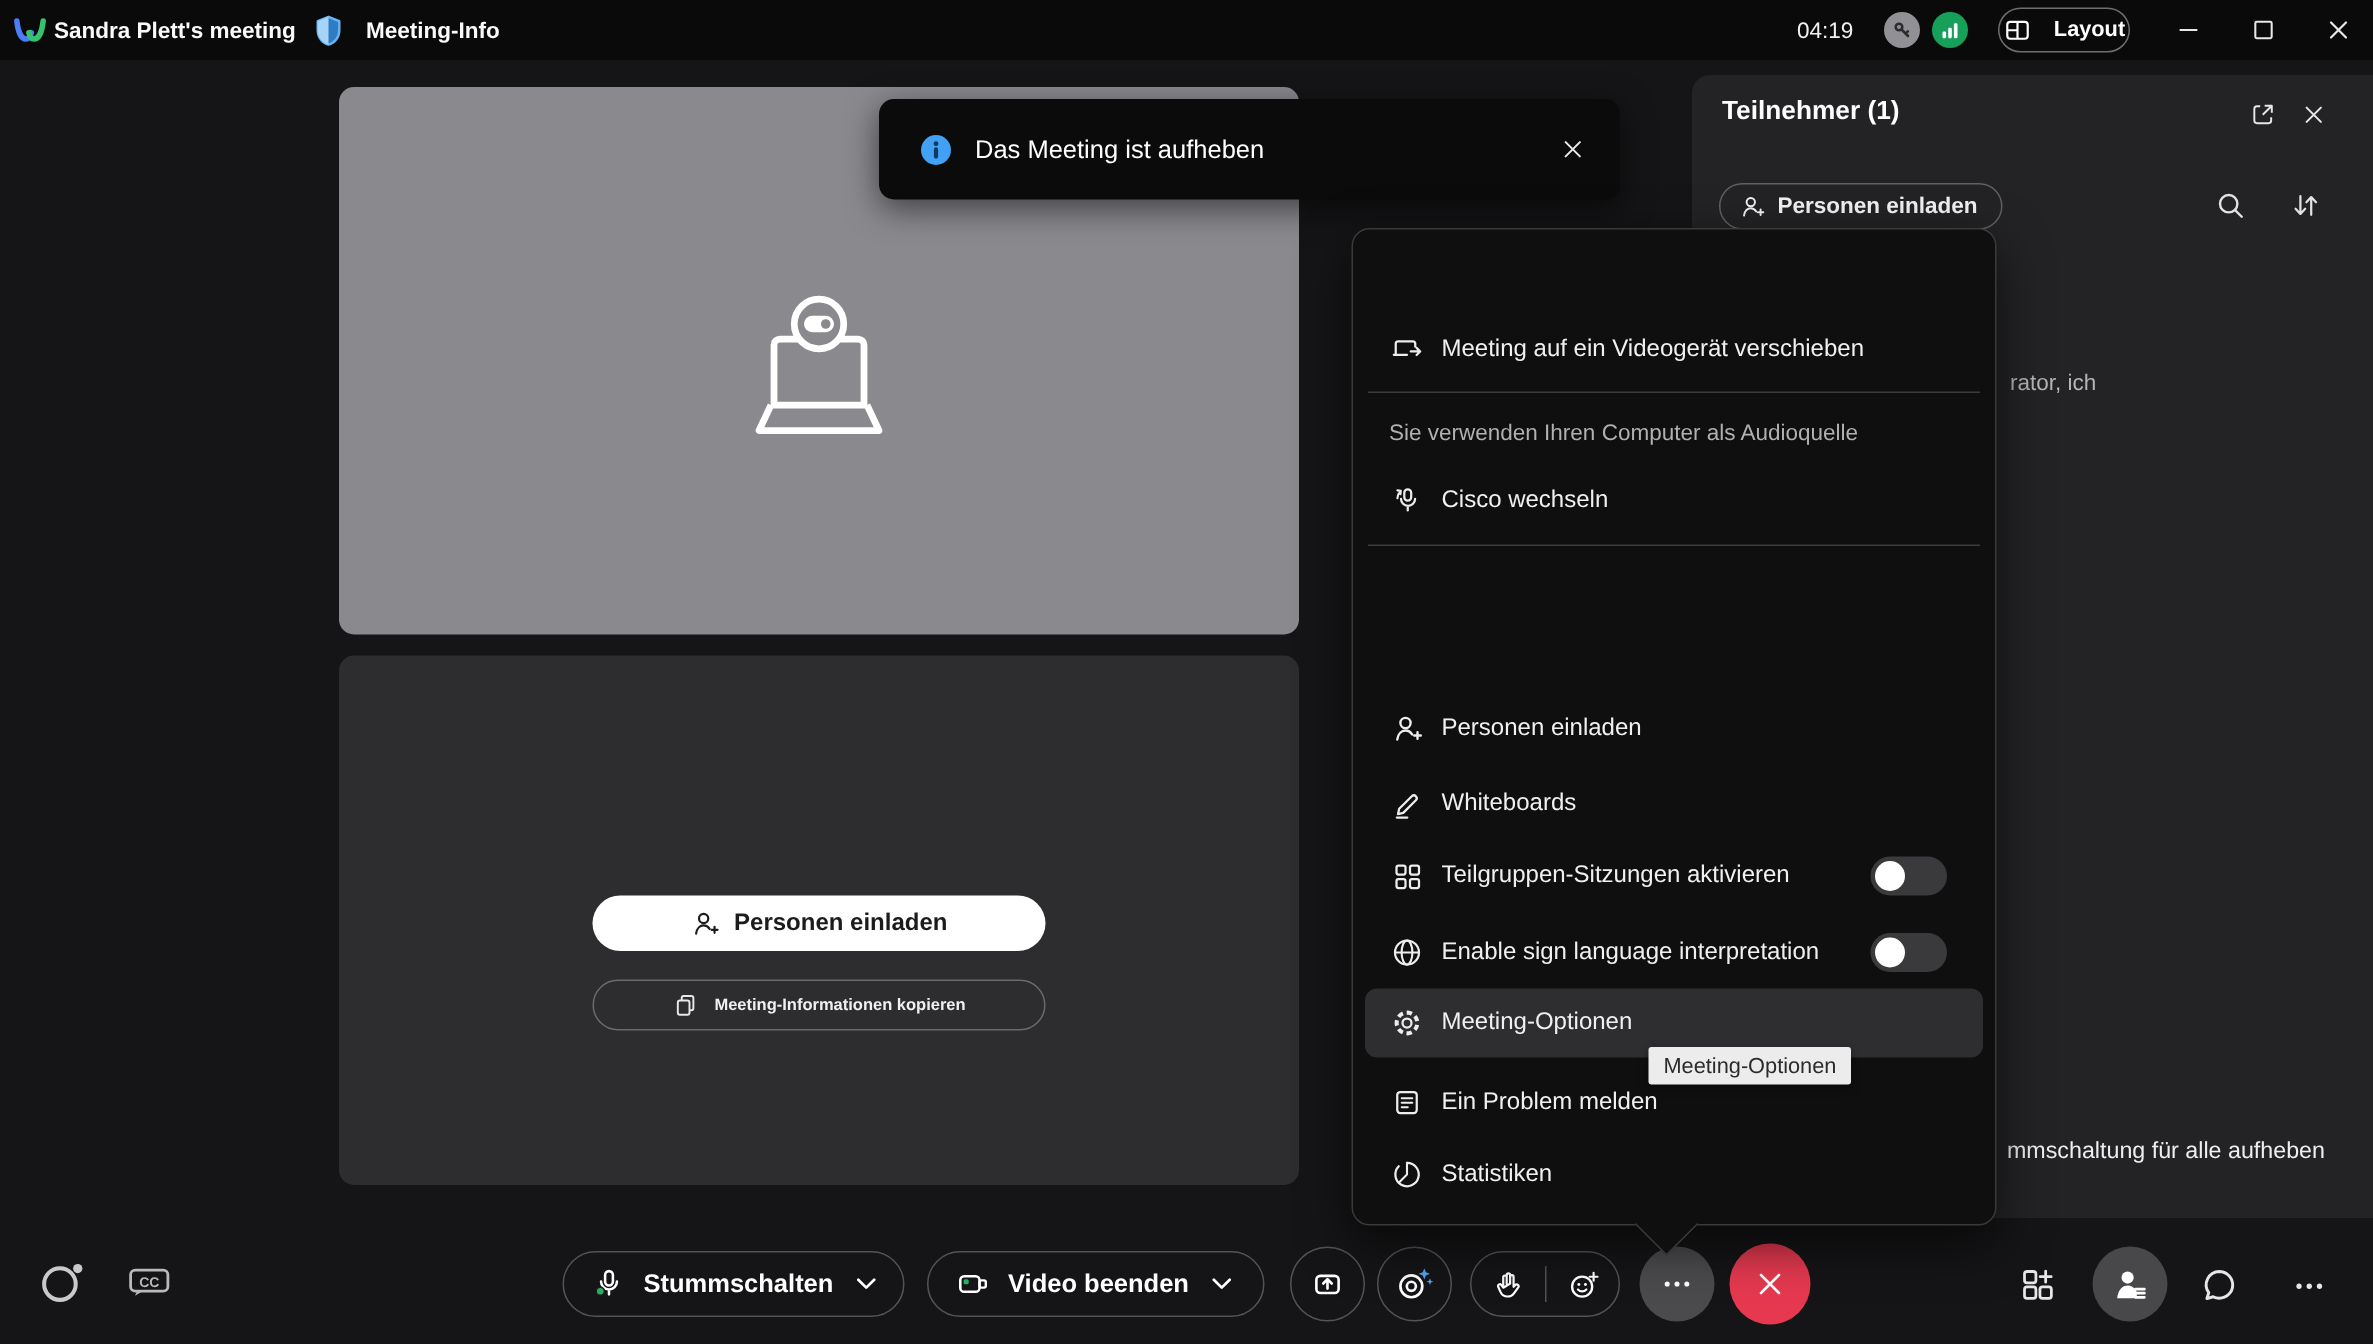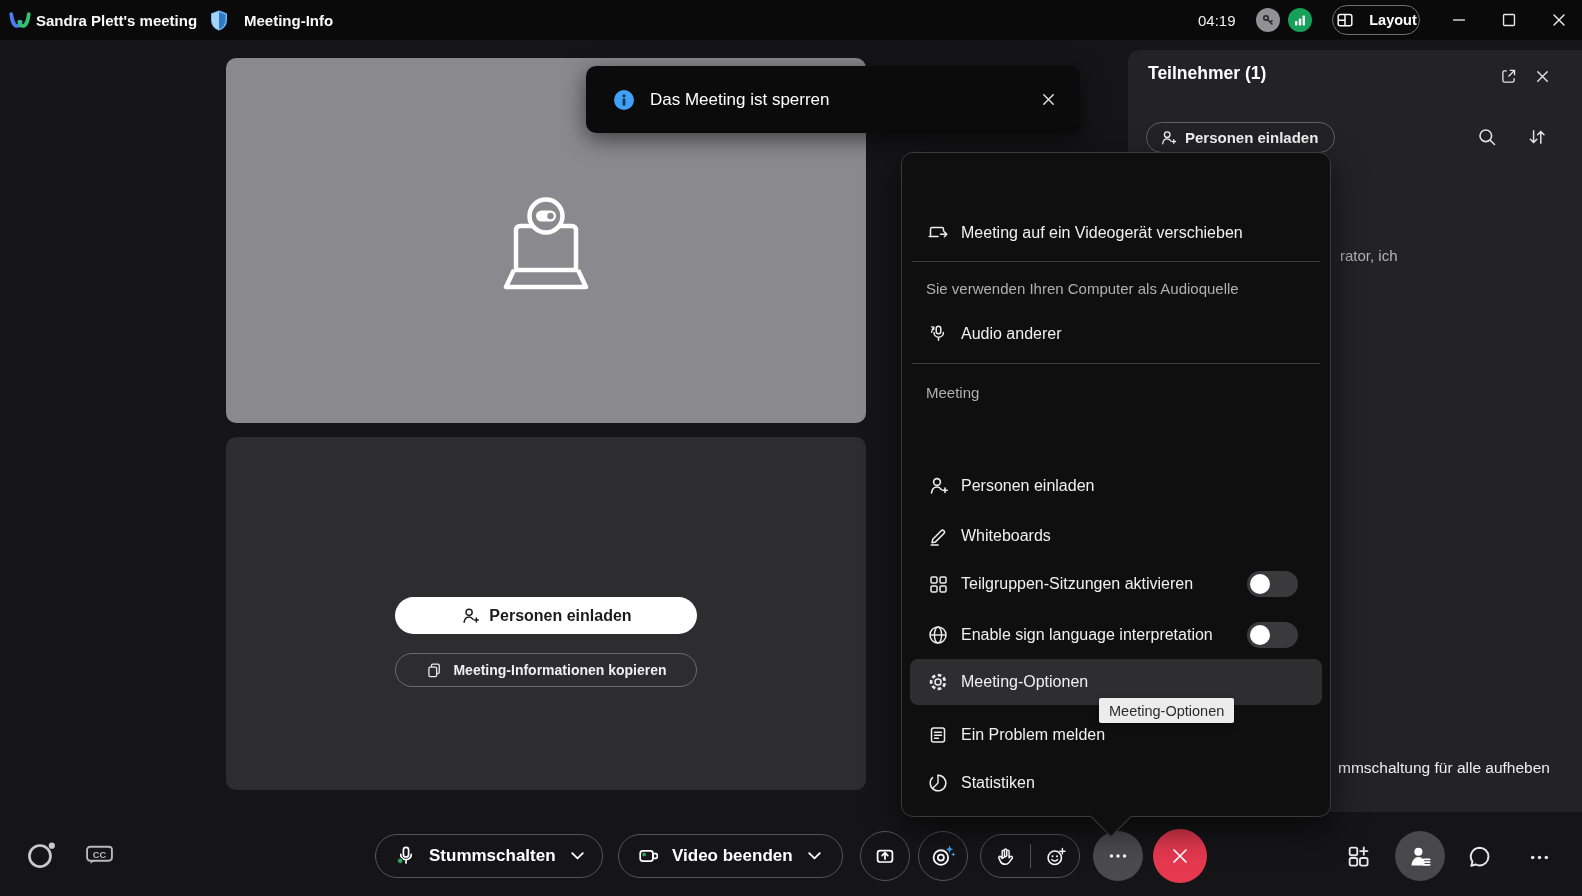--- a/index.html
+++ b/index.html
@@ -32,21 +32,21 @@
     border-radius:10px; display:flex; align-items:center; justify-content:center; }
   .wait-tile { position:absolute; left:226px; top:437px; width:640px; height:353px; background:#2d2d2f;
     border-radius:10px; }
   .wait-title { position:absolute; left:0; right:0; top:102px; text-align:center; color:#fff;
     font-size:24px; font-weight:700; }
   .btn-invite-big { position:absolute; left:169px; top:160px; width:302px; height:37px; background:#ffffff;
     border:none; border-radius:19px; display:flex; align-items:center; justify-content:center; gap:9px;
     font-size:16px; font-weight:700; color:#1c1c1e; cursor:pointer; }
   .btn-copy-info { position:absolute; left:169px; top:216px; width:302px; height:34px; background:transparent;
     border:1px solid #6a6a6e; border-radius:17px; display:flex; align-items:center; justify-content:center;
-    gap:9px; font-size:14px; font-weight:600; color:#f0f0f0; cursor:pointer; }
+    gap:9px; font-size:11px; font-weight:600; color:#f0f0f0; cursor:pointer; }
 
   
   .toast { position:absolute; left:586px; top:66px; width:494px; height:67px; background:#0b0b0c;
     border-radius:10px; box-shadow:0 6px 22px rgba(0,0,0,.55); z-index:40; display:flex; align-items:center; }
   .toast-txt { margin-left:64px; color:#fff; font-size:17px; }
   .toast-x { position:absolute; right:18px; top:50%; transform:translateY(-50%); width:28px; height:28px;
     background:transparent; border:none; color:#e8e8e8; cursor:pointer; display:flex; align-items:center;
     justify-content:center; }
   .info-ic { position:absolute; left:26px; top:50%; transform:translateY(-50%); }
 
@@ -364,21 +364,21 @@
     <span>Meeting-Informationen kopieren</span>
   </button>
 </div>
 
 <div class="toast">
   <span class="info-ic">
       <svg width="24" height="24">
         <use href="#i-info"></use>
       </svg>
     </span>
-  <span class="toast-txt">Das Meeting ist sperren</span>
+  <span class="toast-txt">Das Meeting ist aufheben</span>
   <button class="toast-x">
       <span>
         <svg width="19" height="19">
           <use href="#i-x"></use>
         </svg>
       </span>
     </button>
 </div>
 
 <aside class="panel">
@@ -428,25 +428,24 @@
   </div>
   <div class="m-div" style="top:108px"></div>
 
   <div class="m-header" style="top:121px">Sie verwenden Ihren Computer als Audioquelle</div>
   <div class="m-item" style="top:159px">
     <span class="m-ico">
         <svg width="22" height="22">
           <use href="#i-audio-switch"></use>
         </svg>
       </span>
-    <span class="m-label">Audio anderer</span>
+    <span class="m-label">Cisco wechseln</span>
   </div>
   <div class="m-div" style="top:210px"></div>
 
-  <div class="m-header" style="top:225px">Meeting</div>
   <div class="m-item" style="top:311px">
     <span class="m-ico">
         <svg width="22" height="22">
           <use href="#i-person-plus"></use>
         </svg>
       </span>
     <span class="m-label">Personen einladen</span>
   </div>
   <div class="m-item" style="top:361px">
     <span class="m-ico">

